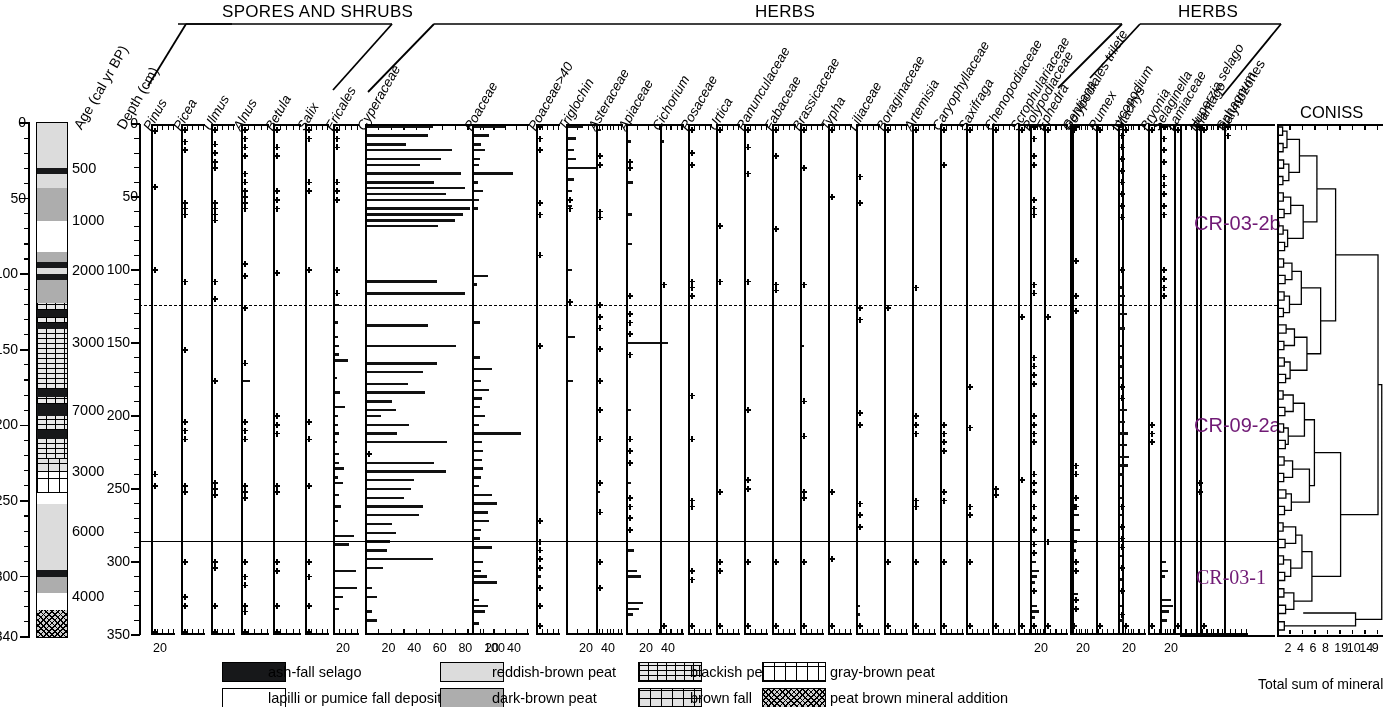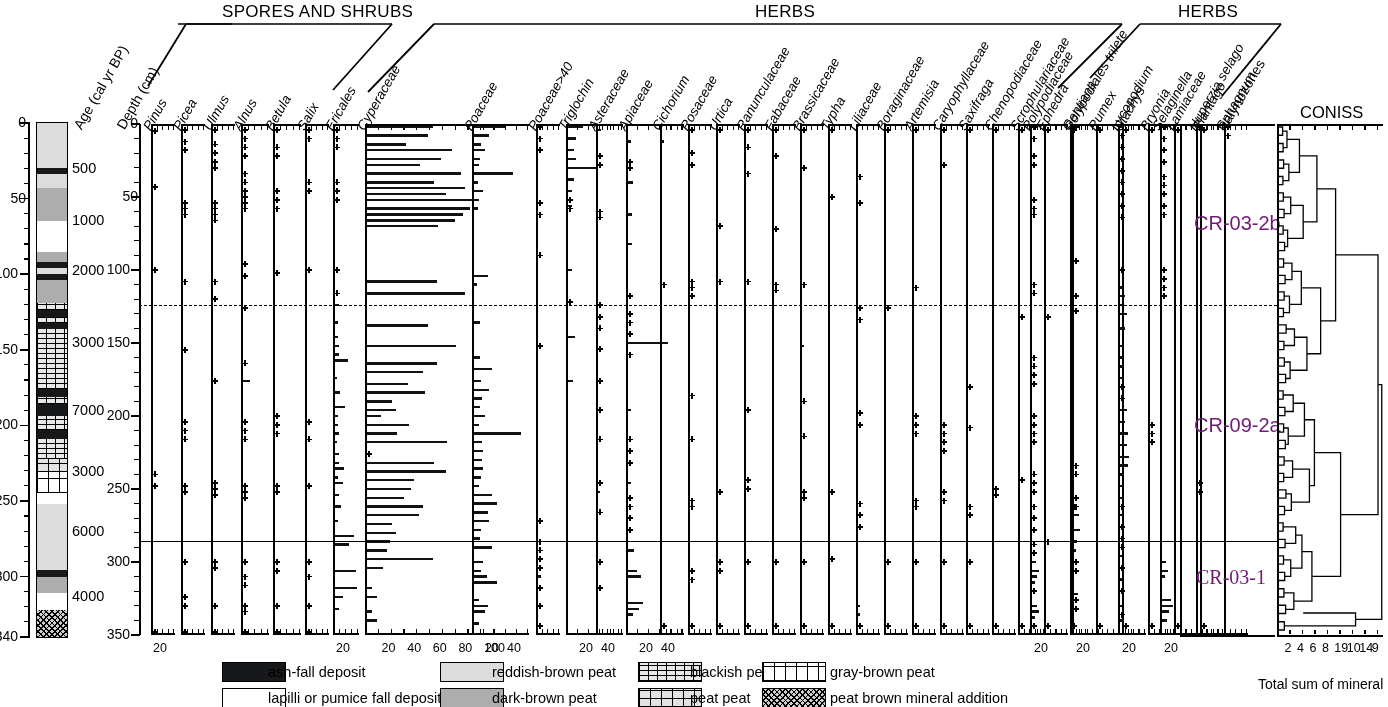--- a/index.html
+++ b/index.html
@@ -1561,30 +1561,30 @@
       <div class="tick-txt" style="left: 1371.76px; top: 641px;">9</div>
       <svg style="position:absolute;left:1277px;top:124px;width:106px;height:511px;">
         <path d="M0 3 L5.6117647058823525 3 L5.6117647058823525 11.245901639344263 L0 11.245901639344263 M0 19.491803278688526 L6.110588235294117 19.491803278688526 L6.110588235294117 27.737704918032787 L0 27.737704918032787 M0 35.98360655737705 L6.609411764705882 35.98360655737705 L6.609411764705882 44.229508196721305 L0 44.229508196721305 M0 52.47540983606557 L5.911058823529412 52.47540983606557 L5.911058823529412 60.721311475409834 L0 60.721311475409834 M0 68.9672131147541 L6.310117647058824 68.9672131147541 L6.310117647058824 77.21311475409836 L0 77.21311475409836 M0 85.45901639344261 L7.108235294117647 85.45901639344261 L7.108235294117647 93.70491803278689 L0 93.70491803278689 M0 101.95081967213115 L6.110588235294117 101.95081967213115 L6.110588235294117 110.1967213114754 L0 110.1967213114754 M0 118.44262295081967 L7.607058823529413 118.44262295081967 L7.607058823529413 126.68852459016394 L0 126.68852459016394 M0 134.9344262295082 L6.609411764705882 134.9344262295082 L6.609411764705882 143.18032786885246 L0 143.18032786885246 M0 151.4262295081967 L8.105882352941178 151.4262295081967 L8.105882352941178 159.672131147541 L0 159.672131147541 M0 167.91803278688522 L7.108235294117647 167.91803278688522 L7.108235294117647 176.1639344262295 L0 176.1639344262295 M0 184.40983606557378 L6.409882352941176 184.40983606557378 L6.409882352941176 192.655737704918 L0 192.655737704918 M0 200.9016393442623 L9.103529411764706 200.9016393442623 L9.103529411764706 209.14754098360658 L0 209.14754098360658 M0 217.3934426229508 L6.908705882352941 217.3934426229508 L6.908705882352941 225.63934426229508 L0 225.63934426229508 M0 233.88524590163934 L7.307764705882354 233.88524590163934 L7.307764705882354 242.1311475409836 L0 242.1311475409836 M0 250.37704918032787 L8.604705882352942 250.37704918032787 L8.604705882352942 258.62295081967216 L0 258.62295081967216 M0 266.8688524590164 L6.110588235294117 266.8688524590164 L6.110588235294117 275.11475409836066 L0 275.11475409836066 M0 283.3606557377049 L7.906352941176471 283.3606557377049 L7.906352941176471 291.60655737704917 L0 291.60655737704917 M0 299.8524590163934 L6.609411764705882 299.8524590163934 L6.609411764705882 308.09836065573774 L0 308.09836065573774 M0 316.344262295082 L8.305411764705884 316.344262295082 L8.305411764705884 324.59016393442624 L0 324.59016393442624 M0 332.83606557377044 L7.108235294117647 332.83606557377044 L7.108235294117647 341.08196721311475 L0 341.08196721311475 M0 349.327868852459 L6.709176470588236 349.327868852459 L6.709176470588236 357.57377049180326 L0 357.57377049180326 M0 365.81967213114757 L8.904 365.81967213114757 L8.904 374.0655737704918 L0 374.0655737704918 M0 382.311475409836 L7.50729411764706 382.311475409836 L7.50729411764706 390.55737704918033 L0 390.55737704918033 M0 398.8032786885246 L6.110588235294117 398.8032786885246 L6.110588235294117 407.04918032786884 L0 407.04918032786884 M0 415.29508196721315 L8.105882352941178 415.29508196721315 L8.105882352941178 423.5409836065574 L0 423.5409836065574 M0 431.7868852459016 L6.509647058823529 431.7868852459016 L6.509647058823529 440.0327868852459 L0 440.0327868852459 M0 448.27868852459017 L7.706823529411766 448.27868852459017 L7.706823529411766 456.5245901639344 L0 456.5245901639344 M0 464.7704918032787 L6.908705882352941 464.7704918032787 L6.908705882352941 473.016393442623 L0 473.016393442623 M0 481.2622950819672 L8.604705882352942 481.2622950819672 L8.604705882352942 489.50819672131144 L0 489.50819672131144 M0 497.75409836065575 L7.307764705882354 497.75409836065575 L7.307764705882354 506 L0 506 M5.6117647058823525 7.122950819672131 L9.976470588235294 7.122950819672131 L9.976470588235294 23.614754098360656 L6.110588235294117 23.614754098360656 M6.609411764705882 40.10655737704918 L11.84705882352941 40.10655737704918 L11.84705882352941 56.59836065573771 L5.911058823529412 56.59836065573771 M6.310117647058824 73.09016393442623 L13.71764705882353 73.09016393442623 L13.71764705882353 89.58196721311475 L7.108235294117647 89.58196721311475 M6.110588235294117 106.07377049180327 L10.6 106.07377049180327 L10.6 122.5655737704918 L7.607058823529413 122.5655737704918 M6.609411764705882 139.05737704918033 L14.964705882352941 139.05737704918033 L14.964705882352941 155.54918032786884 L8.105882352941178 155.54918032786884 M7.108235294117647 172.04098360655735 L12.470588235294118 172.04098360655735 L12.470588235294118 188.5327868852459 L6.409882352941176 188.5327868852459 M9.103529411764706 205.02459016393442 L17.458823529411763 205.02459016393442 L17.458823529411763 221.51639344262293 L6.908705882352941 221.51639344262293 M7.307764705882354 238.00819672131146 L13.094117647058823 238.00819672131146 L13.094117647058823 254.5 L8.604705882352942 254.5 M6.110588235294117 270.9918032786885 L16.211764705882356 270.9918032786885 L16.211764705882356 287.483606557377 L7.906352941176471 287.483606557377 M6.609411764705882 303.9754098360656 L11.223529411764705 303.9754098360656 L11.223529411764705 320.46721311475414 L8.305411764705884 320.46721311475414 M7.108235294117647 336.9590163934426 L15.588235294117647 336.9590163934426 L15.588235294117647 353.45081967213116 L6.709176470588236 353.45081967213116 M8.904 369.94262295081967 L14.341176470588234 369.94262295081967 L14.341176470588234 386.4344262295082 L7.50729411764706 386.4344262295082 M6.110588235294117 402.9262295081967 L18.705882352941178 402.9262295081967 L18.705882352941178 419.4180327868853 L8.105882352941178 419.4180327868853 M6.509647058823529 435.90983606557376 L13.71764705882353 435.90983606557376 L13.71764705882353 452.4016393442623 L7.706823529411766 452.4016393442623 M6.908705882352941 468.89344262295083 L16.83529411764706 468.89344262295083 L16.83529411764706 485.38524590163934 L8.604705882352942 485.38524590163934 M9.976470588235294 15.368852459016393 L22.44705882352941 15.368852459016393 L22.44705882352941 48.35245901639344 L11.84705882352941 48.35245901639344 M13.71764705882353 81.3360655737705 L26.188235294117646 81.3360655737705 L26.188235294117646 114.31967213114754 L10.6 114.31967213114754 M14.964705882352941 147.30327868852459 L24.31764705882353 147.30327868852459 L24.31764705882353 180.28688524590163 L12.470588235294118 180.28688524590163 M17.458823529411763 213.27049180327867 L29.929411764705883 213.27049180327867 L29.929411764705883 246.25409836065575 L13.094117647058823 246.25409836065575 M16.211764705882356 279.23770491803276 L27.43529411764706 279.23770491803276 L27.43529411764706 312.22131147540983 L11.223529411764705 312.22131147540983 M15.588235294117647 345.20491803278685 L32.42352941176471 345.20491803278685 L32.42352941176471 378.1885245901639 L14.341176470588234 378.1885245901639 M18.705882352941178 411.172131147541 L24.941176470588236 411.172131147541 L24.941176470588236 444.155737704918 L13.71764705882353 444.155737704918 M22.44705882352941 31.860655737704917 L39.90588235294118 31.860655737704917 L39.90588235294118 97.82786885245902 L26.188235294117646 97.82786885245902 M24.31764705882353 163.7950819672131 L43.64705882352941 163.7950819672131 L43.64705882352941 229.7622950819672 L29.929411764705883 229.7622950819672 M27.43529411764706 295.7295081967213 L37.411764705882355 295.7295081967213 L37.411764705882355 361.69672131147536 L32.42352941176471 361.69672131147536 M24.941176470588236 427.6639344262295 L34.917647058823526 427.6639344262295 L34.917647058823526 477.1393442622951 L16.83529411764706 477.1393442622951 M39.90588235294118 64.84426229508196 L58.61176470588236 64.84426229508196 L58.61176470588236 196.77868852459017 L43.64705882352941 196.77868852459017 M37.411764705882355 328.71311475409834 L63.599999999999994 328.71311475409834 L63.599999999999994 452.4016393442623 L34.917647058823526 452.4016393442623 M7.307764705882354 501.87704918032784 L78.56470588235294 501.87704918032784 L78.56470588235294 489 L26.188235294117646 489 M58.61176470588236 130.81147540983608 L101.01176470588234 130.81147540983608 L101.01176470588234 390.55737704918033 L63.599999999999994 390.55737704918033 M101.01176470588234 260.6844262295082 L104.75294117647059 260.6844262295082 L104.75294117647059 495.4385245901639 L78.56470588235294 495.4385245901639" fill="none" stroke="#000" stroke-width="1.3"></path>
       </svg>
     </div>
   <div class="coniss-title" style="left:1300px;top:103px;">CONISS</div>
   <div class="coniss-caption" style="left:1258px;top:676px;">Total sum of mineral</div>
 
   <div id="legend">
       <div class="leg-sw pat-ash" style="left:222px;top:662px;"></div>
-      <div class="leg-tx" style="left:268px;top:664px;">ash-fall deposit</div>
+      <div class="leg-tx" style="left:268px;top:664px;">ash-fall selago</div>
       <div class="leg-sw pat-lapilli" style="left:222px;top:688px;"></div>
       <div class="leg-tx" style="left:268px;top:690px;">lapilli or pumice fall deposit</div>
       <div class="leg-sw pat-reddish" style="left:440px;top:662px;"></div>
       <div class="leg-tx" style="left:492px;top:664px;">reddish-brown peat</div>
       <div class="leg-sw pat-darkbrown" style="left:440px;top:688px;"></div>
       <div class="leg-tx" style="left:492px;top:690px;">dark-brown peat</div>
       <div class="leg-sw pat-blackish" style="left:638px;top:662px;"></div>
       <div class="leg-tx" style="left:690px;top:664px;">blackish peat</div>
       <div class="leg-sw pat-brown" style="left:638px;top:688px;"></div>
-      <div class="leg-tx" style="left:690px;top:690px;">peat peat</div>
+      <div class="leg-tx" style="left:690px;top:690px;">brown fall</div>
       <div class="leg-sw pat-graybrown" style="left:762px;top:662px;"></div>
       <div class="leg-tx" style="left:830px;top:664px;">gray-brown peat</div>
       <div class="leg-sw pat-mineral" style="left:762px;top:688px;"></div>
       <div class="leg-tx" style="left:830px;top:690px;">peat brown mineral addition</div>
     </div>
 
 </div>
 
 </body></html>

